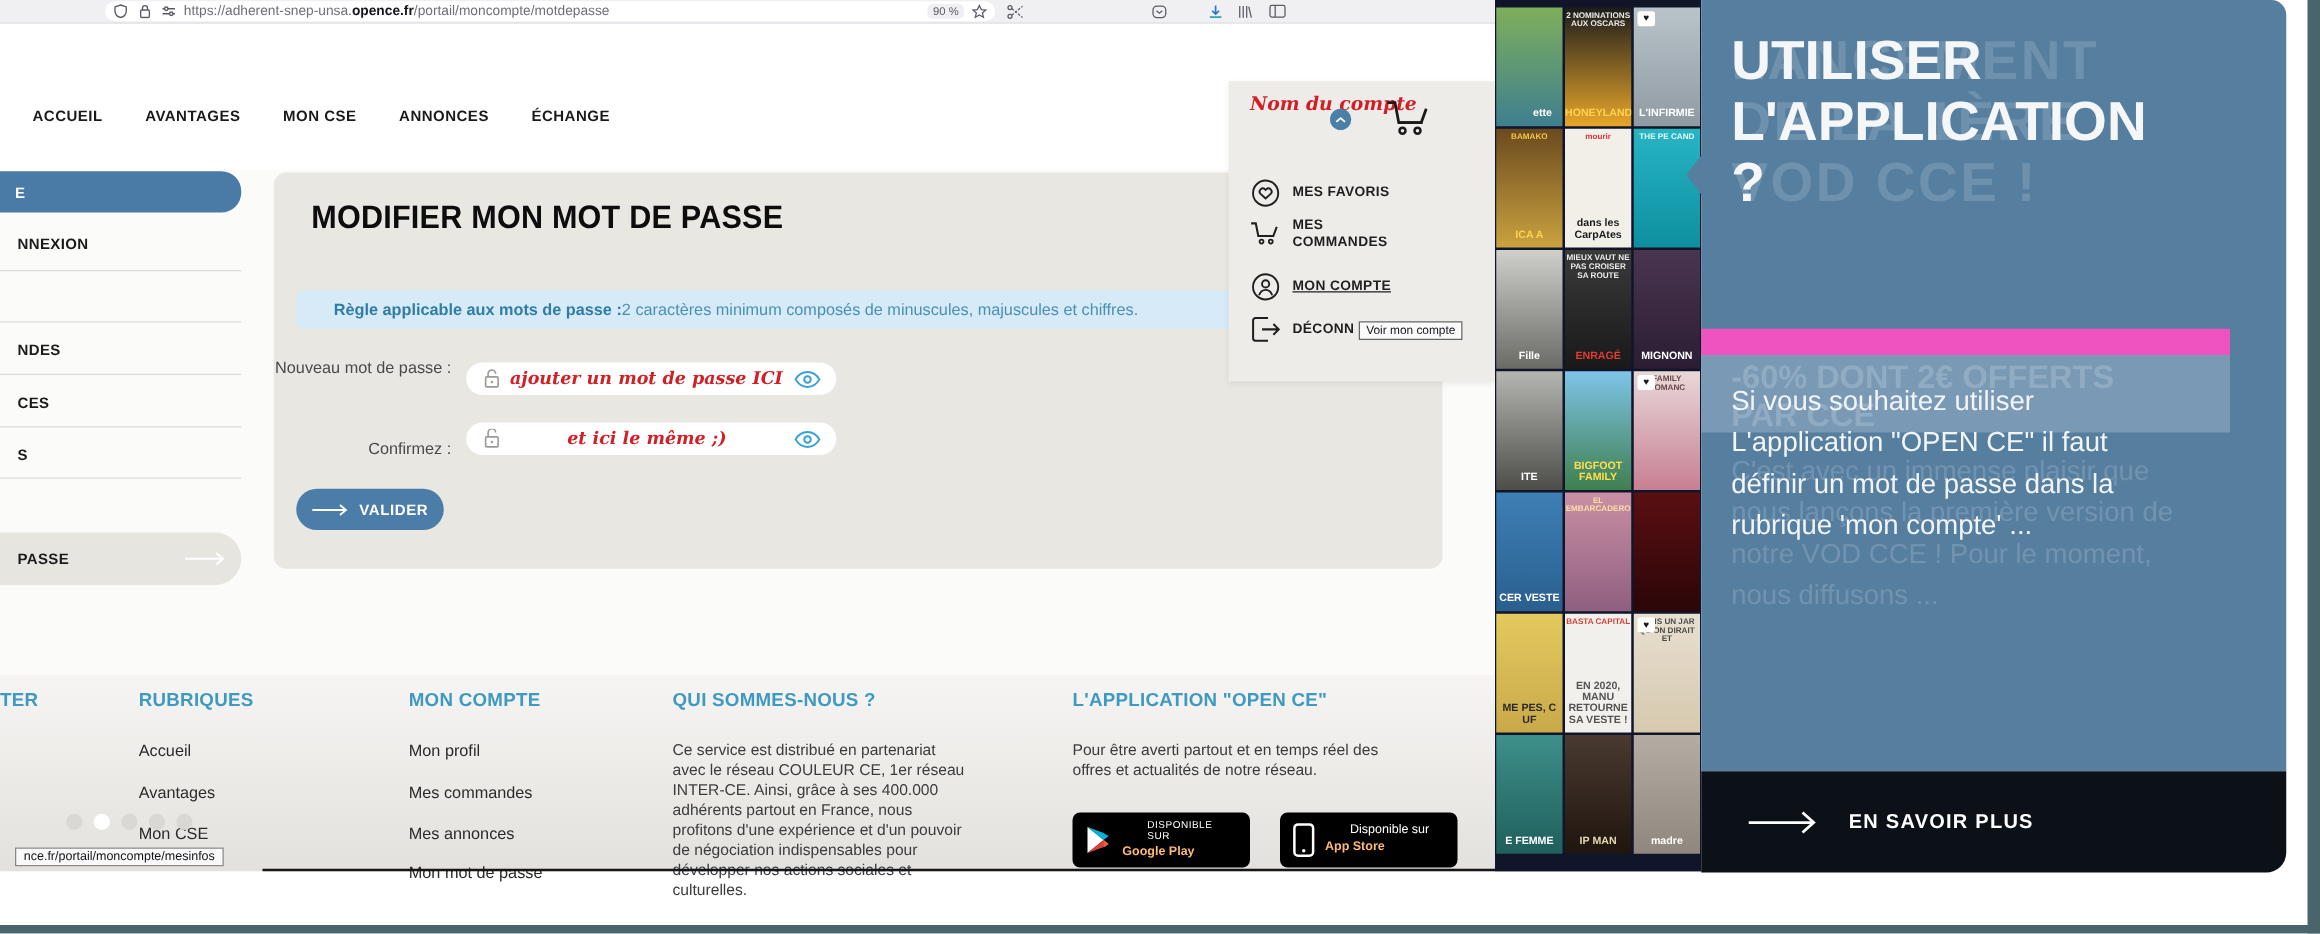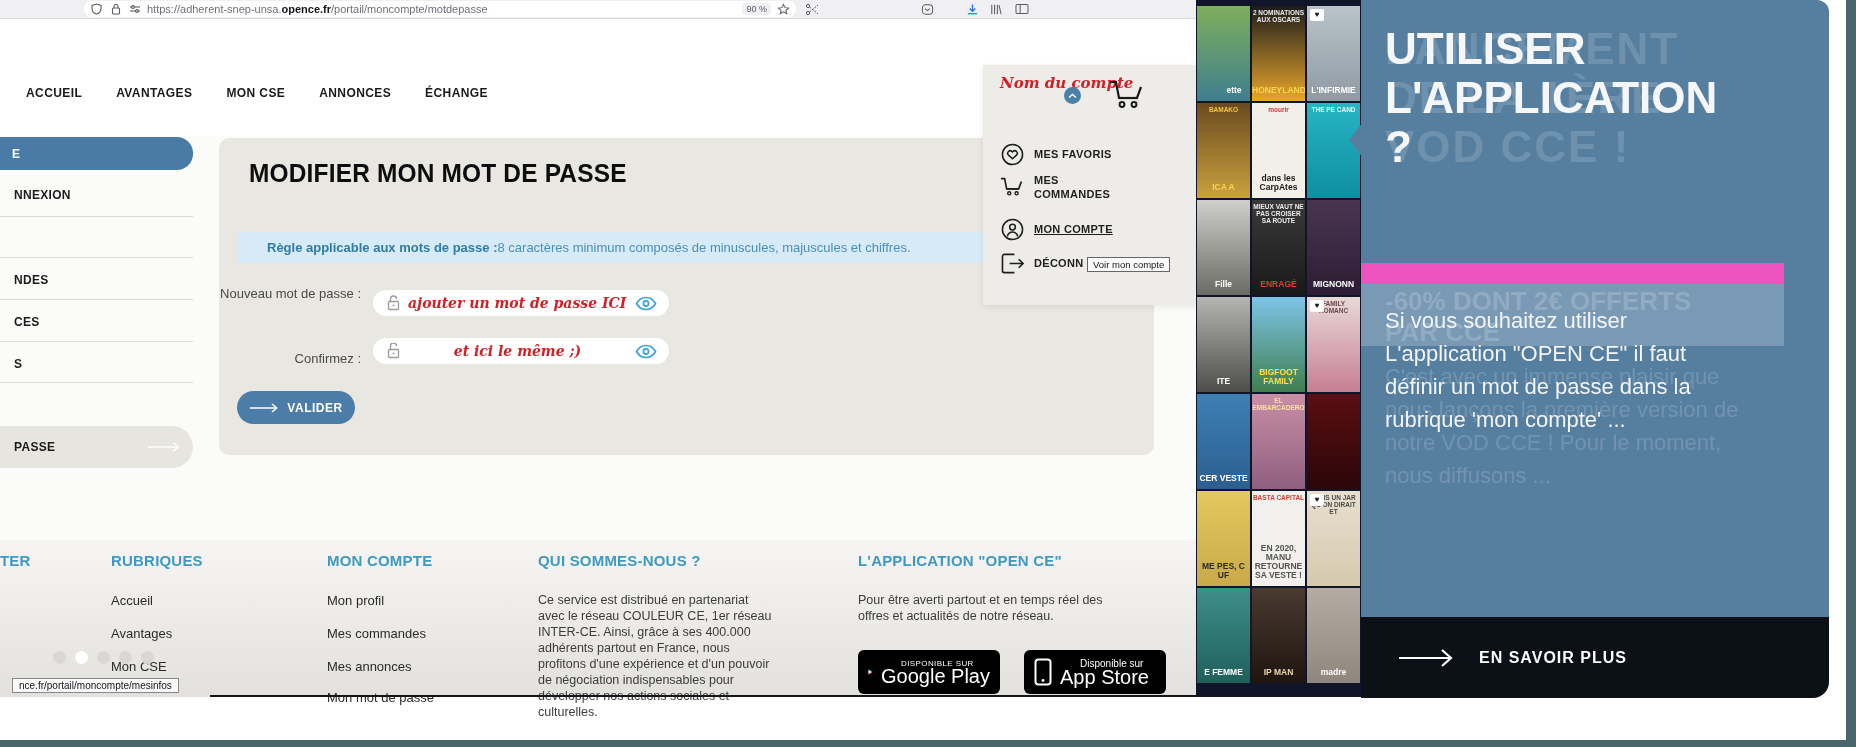--- a/index.html
+++ b/index.html
@@ -62,21 +62,21 @@
   
   #footer{left:0;top:540px;width:1196px;height:157px;background:linear-gradient(#f6f5f3,#e2e1dd);}
   .foot-h{position:absolute;font-size:15px;font-weight:800;color:#3f9ac2;letter-spacing:.2px;white-space:nowrap;}
   .foot-link{position:absolute;font-size:13px;color:#2b2b2b;cursor:pointer;white-space:nowrap;}
   .foot-p{position:absolute;font-size:12.5px;line-height:16px;color:#3c3c3c;}
   .dot{position:absolute;top:651px;width:13px;height:13px;border-radius:50%;background:#d9d8d5;cursor:pointer;}
   .dot.active{background:#ffffff;}
   .store-badge{position:absolute;top:650px;width:142px;height:44px;background:#000;border-radius:6px;
                display:flex;align-items:center;gap:8px;padding:0 10px;box-sizing:border-box;cursor:pointer;}
   .store-txt small{display:block;color:#fff;font-size:8px;letter-spacing:.4px;padding-left:20px;}
-  .store-txt b{display:block;color:#ffffff;font-size:20px;font-weight:400;line-height:17px;white-space:nowrap;}
+  .store-txt b{display:block;color:#fdba74;font-size:10px;font-weight:700;line-height:17px;white-space:nowrap;}
   #status-tip{left:12px;top:678px;background:#f9f9fa;border:1px solid #888;padding:1px 6px;
               font-size:10px;color:#15141a;white-space:nowrap;}
   #page-bottom-line{left:210px;top:695px;width:1151px;height:2px;background:#15151a;}
 
   
   #poster-strip{left:1196px;top:0;width:165px;height:697px;background:#10152a;padding-top:6px;box-sizing:border-box;}
   #poster-grid{display:grid;grid-template-columns:repeat(3,1fr);gap:2px;padding:0 1px;}
   .poster{position:relative;height:95px;overflow:hidden;cursor:pointer;}
   .poster-top{font-size:6.5px;font-weight:700;text-align:center;padding-top:3px;line-height:7px;opacity:.9;}
   .poster-label{position:absolute;left:0;right:0;bottom:6px;text-align:center;font-size:8.5px;font-weight:800;line-height:9px;}
@@ -197,21 +197,21 @@
     <span>PASSE</span>
     <svg style="position:absolute;right:12px" width="34" height="12" viewBox="0 0 34 12">
         <path d="M1 6h30M26 1.5 31.5 6 26 10.5" fill="none" stroke="#fdfdfd" stroke-width="1.6"></path>
       </svg>
   </div>
 
   <div class="abs" id="form-card">
     <div class="abs" id="form-title">MODIFIER MON MOT DE PASSE</div>
     <div class="abs" id="rule-box">
       <b>Règle applicable aux mots de passe :</b>
-        <span> 8 caractères minimum composés de minuscules, majuscules et chiffres.</span>
+        <span> 2 caractères minimum composés de minuscules, majuscules et chiffres.</span>
     </div>
 
     <div class="abs field-label" style="left:0;top:148px">Nouveau mot de passe :</div>
     <div class="pill-input" style="top:152px">
       <svg width="13" height="16" viewBox="0 0 13 16">
           <rect x="1.5" y="6.5" width="10" height="8" rx="1" fill="none" stroke="#9a9a96" stroke-width="1.3"></rect>
           <path d="M3.5 6.5V4a3 3 0 0 1 6 0" fill="none" stroke="#9a9a96" stroke-width="1.3"></path>
           <circle cx="6.5" cy="10.5" r="1" fill="#9a9a96"></circle>
         </svg>
       <span class="script-red">ajouter un mot de passe ICI</span>

